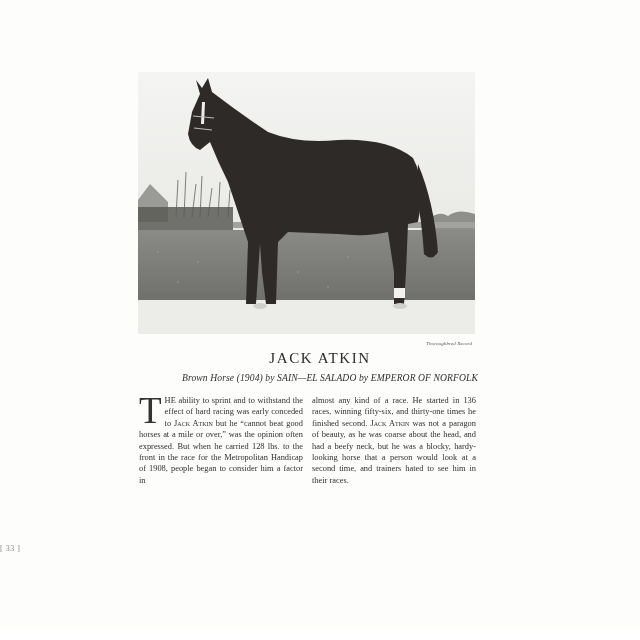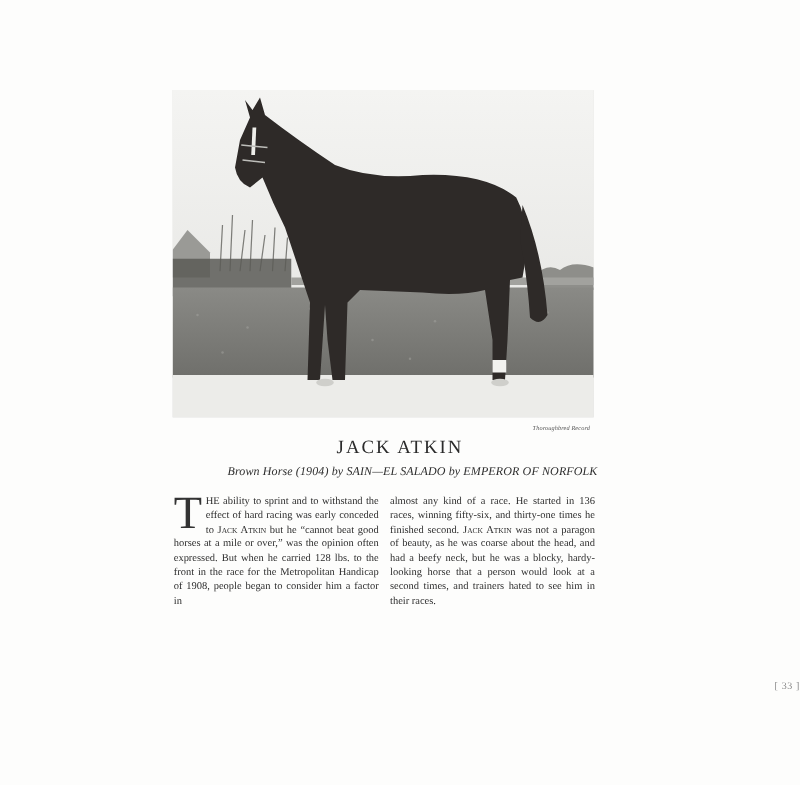--- a/index.html
+++ b/index.html
@@ -89,21 +89,21 @@
       font-family: "Liberation Serif", serif;
     }
     .sc {
       font-variant: small-caps;
     }
     .pagenum {
       position: absolute;
       left: 0;
       width: 640px;
       top: 544px;
-      text-align: right;
+      text-align: left;
       font-size: 8px;
       color: #888;
       letter-spacing: 0.5px;
     }
   </style>
 </head>
 <body>
 
 <div class="page">
 
@@ -171,19 +171,19 @@
   <div class="subtitle">Brown Horse (1904) by SAIN—EL SALADO by EMPEROR OF NORFOLK</div>
 
   <div class="columns">
     <div class="col">
       <p>
         <span class="dropcap">T</span><span>HE ability to sprint and to withstand the effect of hard racing was early conceded to </span><span class="sc">Jack Atkin</span><span> but he “cannot beat good horses at a mile or over,” was the opinion often expressed. But when he carried 128 lbs. to the front in the race for the Metropolitan Handicap of 1908, people began to consider him a factor in</span>
       </p>
     </div>
     <div class="col">
       <p>
-        <span>almost any kind of a race. He started in 136 races, winning fifty-six, and thirty-one times he finished second. </span><span class="sc">Jack Atkin</span><span> was not a paragon of beauty, as he was coarse about the head, and had a beefy neck, but he was a blocky, hardy-looking horse that a person would look at a second times, and trainers hated to see him in their races.</span>
+        <span>almost any kind of a race. He started in 136 races, winning fifty-six, and thirty-one times he finished second. </span><span class="sc">Jack Atkin</span><span> was not a paragon of beauty, as he was coarse about the head, and had a beefy neck, but he was a blocky, hardy-looking horse that a person would look at a second time, and trainers hated to see him in their races.</span>
       </p>
     </div>
   </div>
 
   <div class="pagenum">[ 33 ]</div>
 </div>
 
 </body></html>

